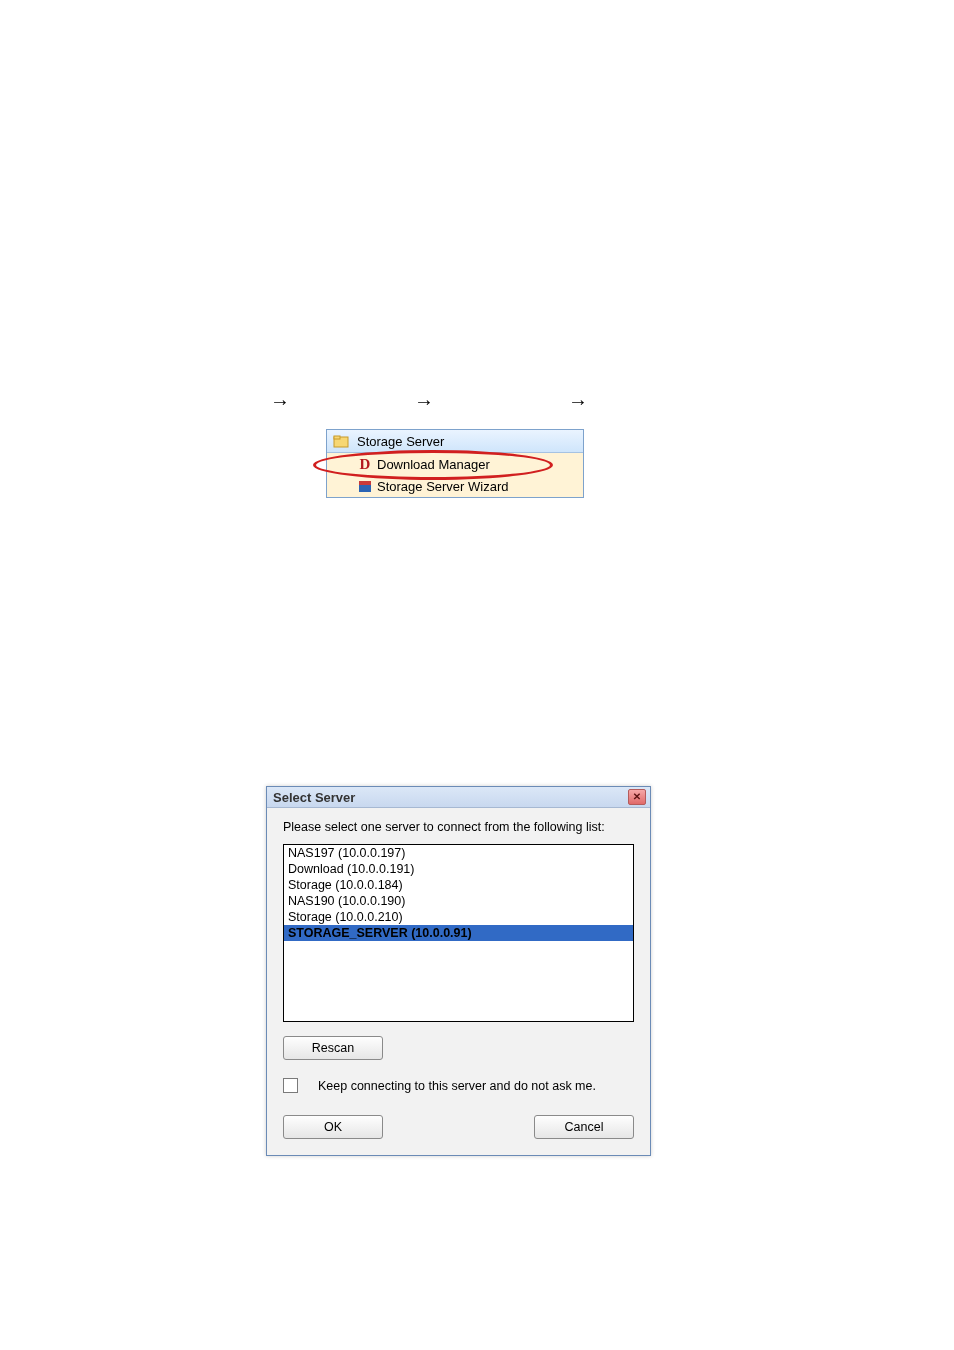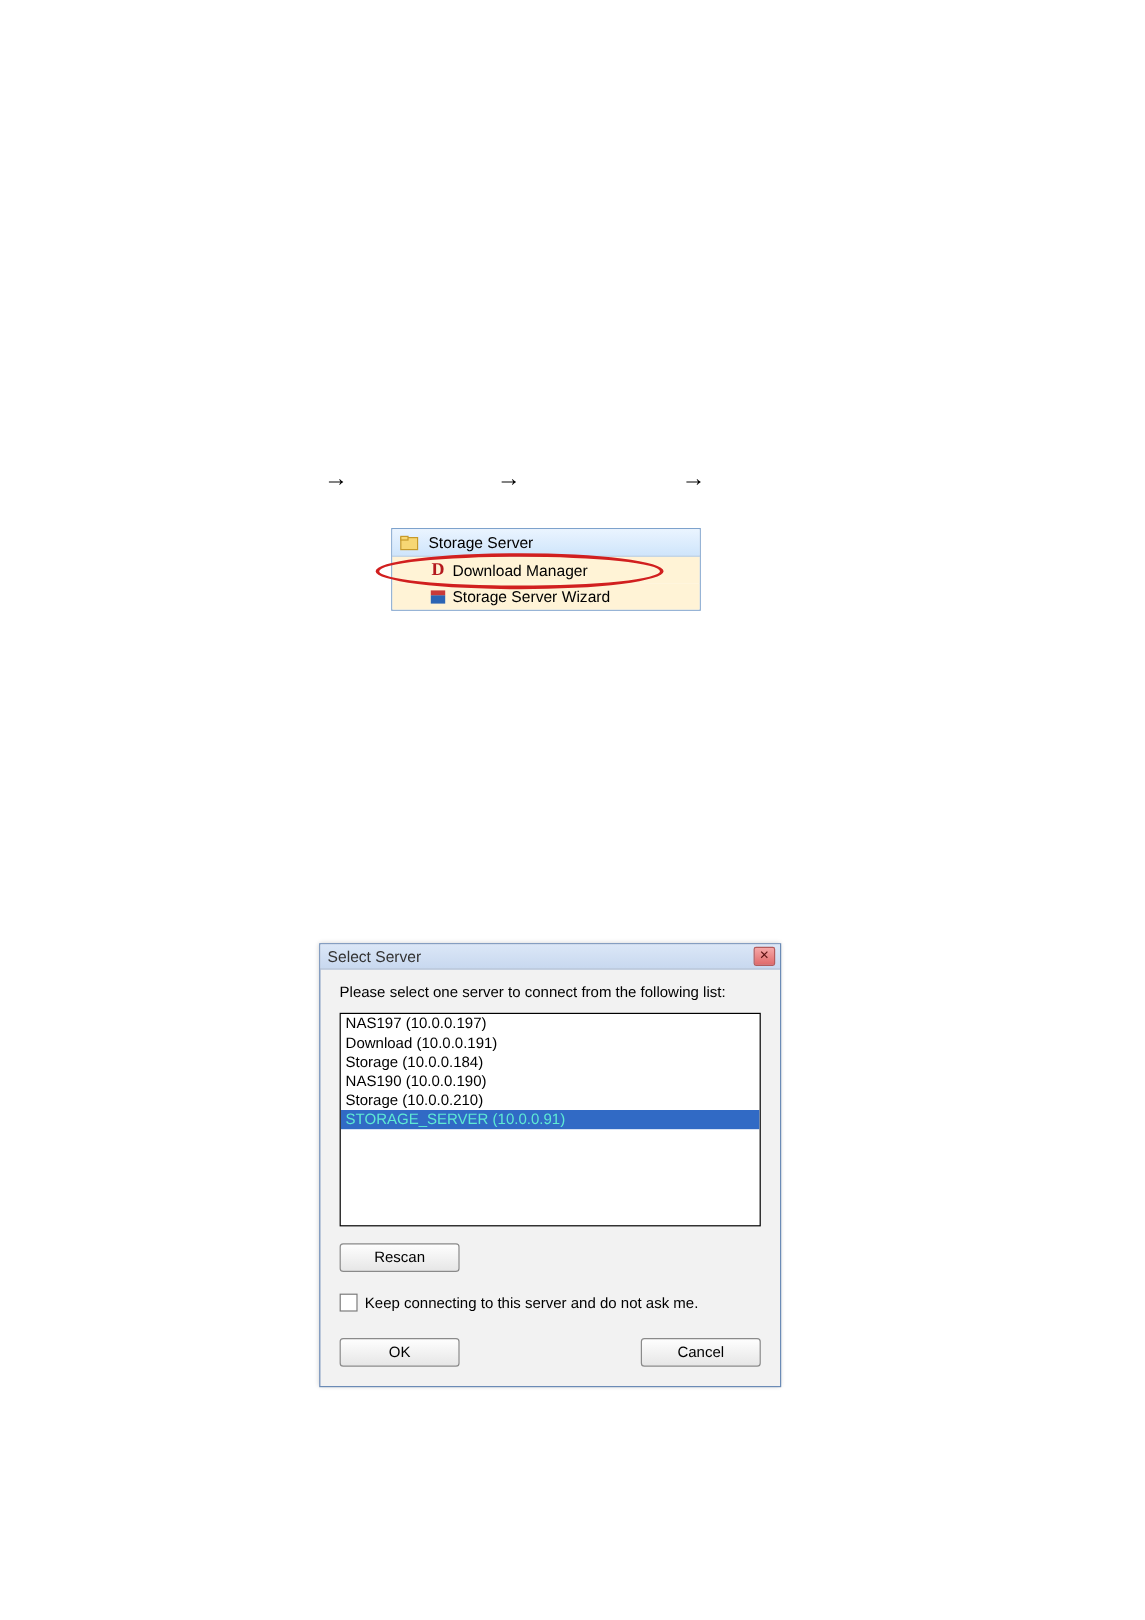--- a/index.html
+++ b/index.html
@@ -26,21 +26,21 @@
   .arrow {
     position: absolute;
     font-size: 20px;
     font-weight: 600;
     color: #000;
   }
 
   
   .menu-fig {
     position: absolute;
-    top: 440px;
+    top: 429px;
     left: 326px;
     width: 256px;
     border: 1px solid #7da2cc;
     background: #fff;
   }
   .menu-header {
     background: linear-gradient(#eaf4ff,#cfe5fb);
     height: 22px;
     display: flex;
     align-items: center;
@@ -88,51 +88,52 @@
     background: #f2f2f2;
     box-shadow: 0 0 4px rgba(0,0,0,.2);
   }
   .dlg-titlebar {
     height: 20px;
     background: linear-gradient(#dbe7f7,#c8d8ef);
     display:flex;align-items:center;justify-content:space-between;
     padding: 0 4px 0 6px;
     color:#333;
     border-bottom:1px solid #a6b8d2;
+    font-weight:bold;
   }
   .dlg-close {
     width:16px;height:14px;border:1px solid #b45b5b;border-radius:2px;
     background:linear-gradient(#f5a7a7,#e06a6a);
     display:flex;align-items:center;justify-content:center;
     font-size:10px;color:#5a1111;line-height:1;
   }
   .dlg-body {
     padding: 12px 16px 16px 16px;
     font-size: 12.5px;
   }
   .dlg-instr { margin-bottom:10px; }
   .listbox {
     border:1px solid #000000;
     background:#fff;
     height: 176px;
     overflow:hidden;
     font-size:12.5px;
   }
   .list-item { padding:1px 4px; white-space:nowrap; }
-  .list-item.selected { background:#316ac5;color:#5eead4; }
+  .list-item.selected { background:#316ac5;color:#000000;font-weight:bold; }
   .btn {
     display:inline-flex;align-items:center;justify-content:center;
     height:22px;min-width:70px;padding:0 14px;
     background:linear-gradient(#fefefe,#e6e6e6);
     border:1px solid #8a8a8a;border-radius:3px;
     font-size:12.5px;
     text-align:right;
   }
   .rescan-row { margin-top:14px; }
-  .checkbox-row { margin-top:18px; display:flex;align-items:center;gap:6px;}
+  .checkbox-row { margin-top:18px; display:flex;align-items:center;gap:20px;}
   .chk {
     width:13px;height:13px;border:1px solid #7a7a7a;background:#fff;display:inline-block;
   }
   .dlg-btnrow {
     margin-top:22px;display:flex;justify-content:space-between;
   }
 </style>
 </head>
 <body>
 

